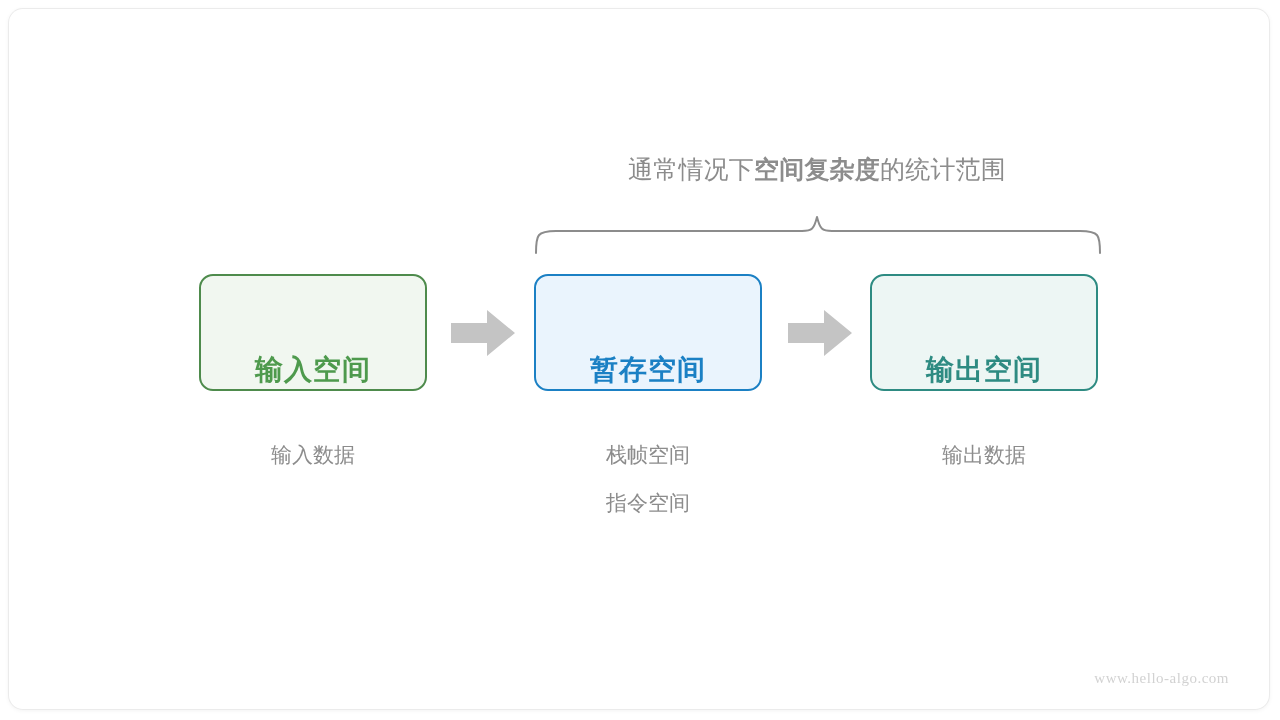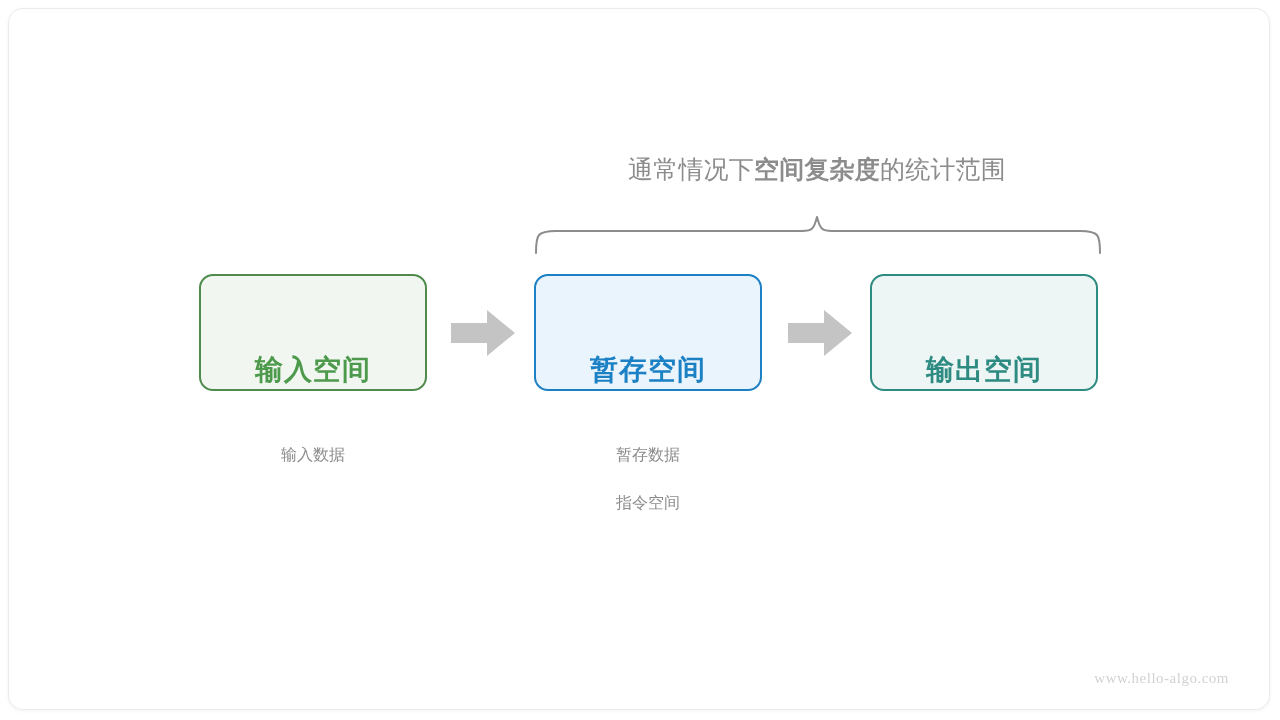--- a/index.html
+++ b/index.html
@@ -109,21 +109,21 @@
   .arrow-1 { left: 442px; }
   .arrow-2 { left: 779px; }
 
   
   .caption {
     position: absolute;
     top: 422px;
     width: 228px;
     text-align: center;
     color: #8c8c8c;
-    font-size: 16px;
+    font-size: 21px;
     line-height: 48px;
   }
   .caption-input  { left: 190px; }
   .caption-temp   { left: 525px; }
   .caption-output { left: 861px; }
   .caption div { white-space: nowrap; }
 
   
   .watermark {
     position: absolute;
@@ -173,21 +173,24 @@
 
     <svg class="arrow arrow-2" viewBox="0 0 64 46">
       <path d="M 0 13 L 36 13 L 36 0 L 64 23 L 36 46 L 36 33 L 0 33 Z" fill="#c4c4c4"></path>
     </svg>
 
     <div class="caption caption-input">
       <div>输入数据</div>
     </div>
 
     <div class="caption caption-temp">
-      <div>暂存数据</div>
+      <div>栈帧空间</div>
       <div>指令空间</div>
     </div>
 
+    <div class="caption caption-output">
+      <div>输出数据</div>
+    </div>
 
     <div class="watermark">www.hello-algo.com</div>
 
   </div>
 </div>
 
 </body></html>

